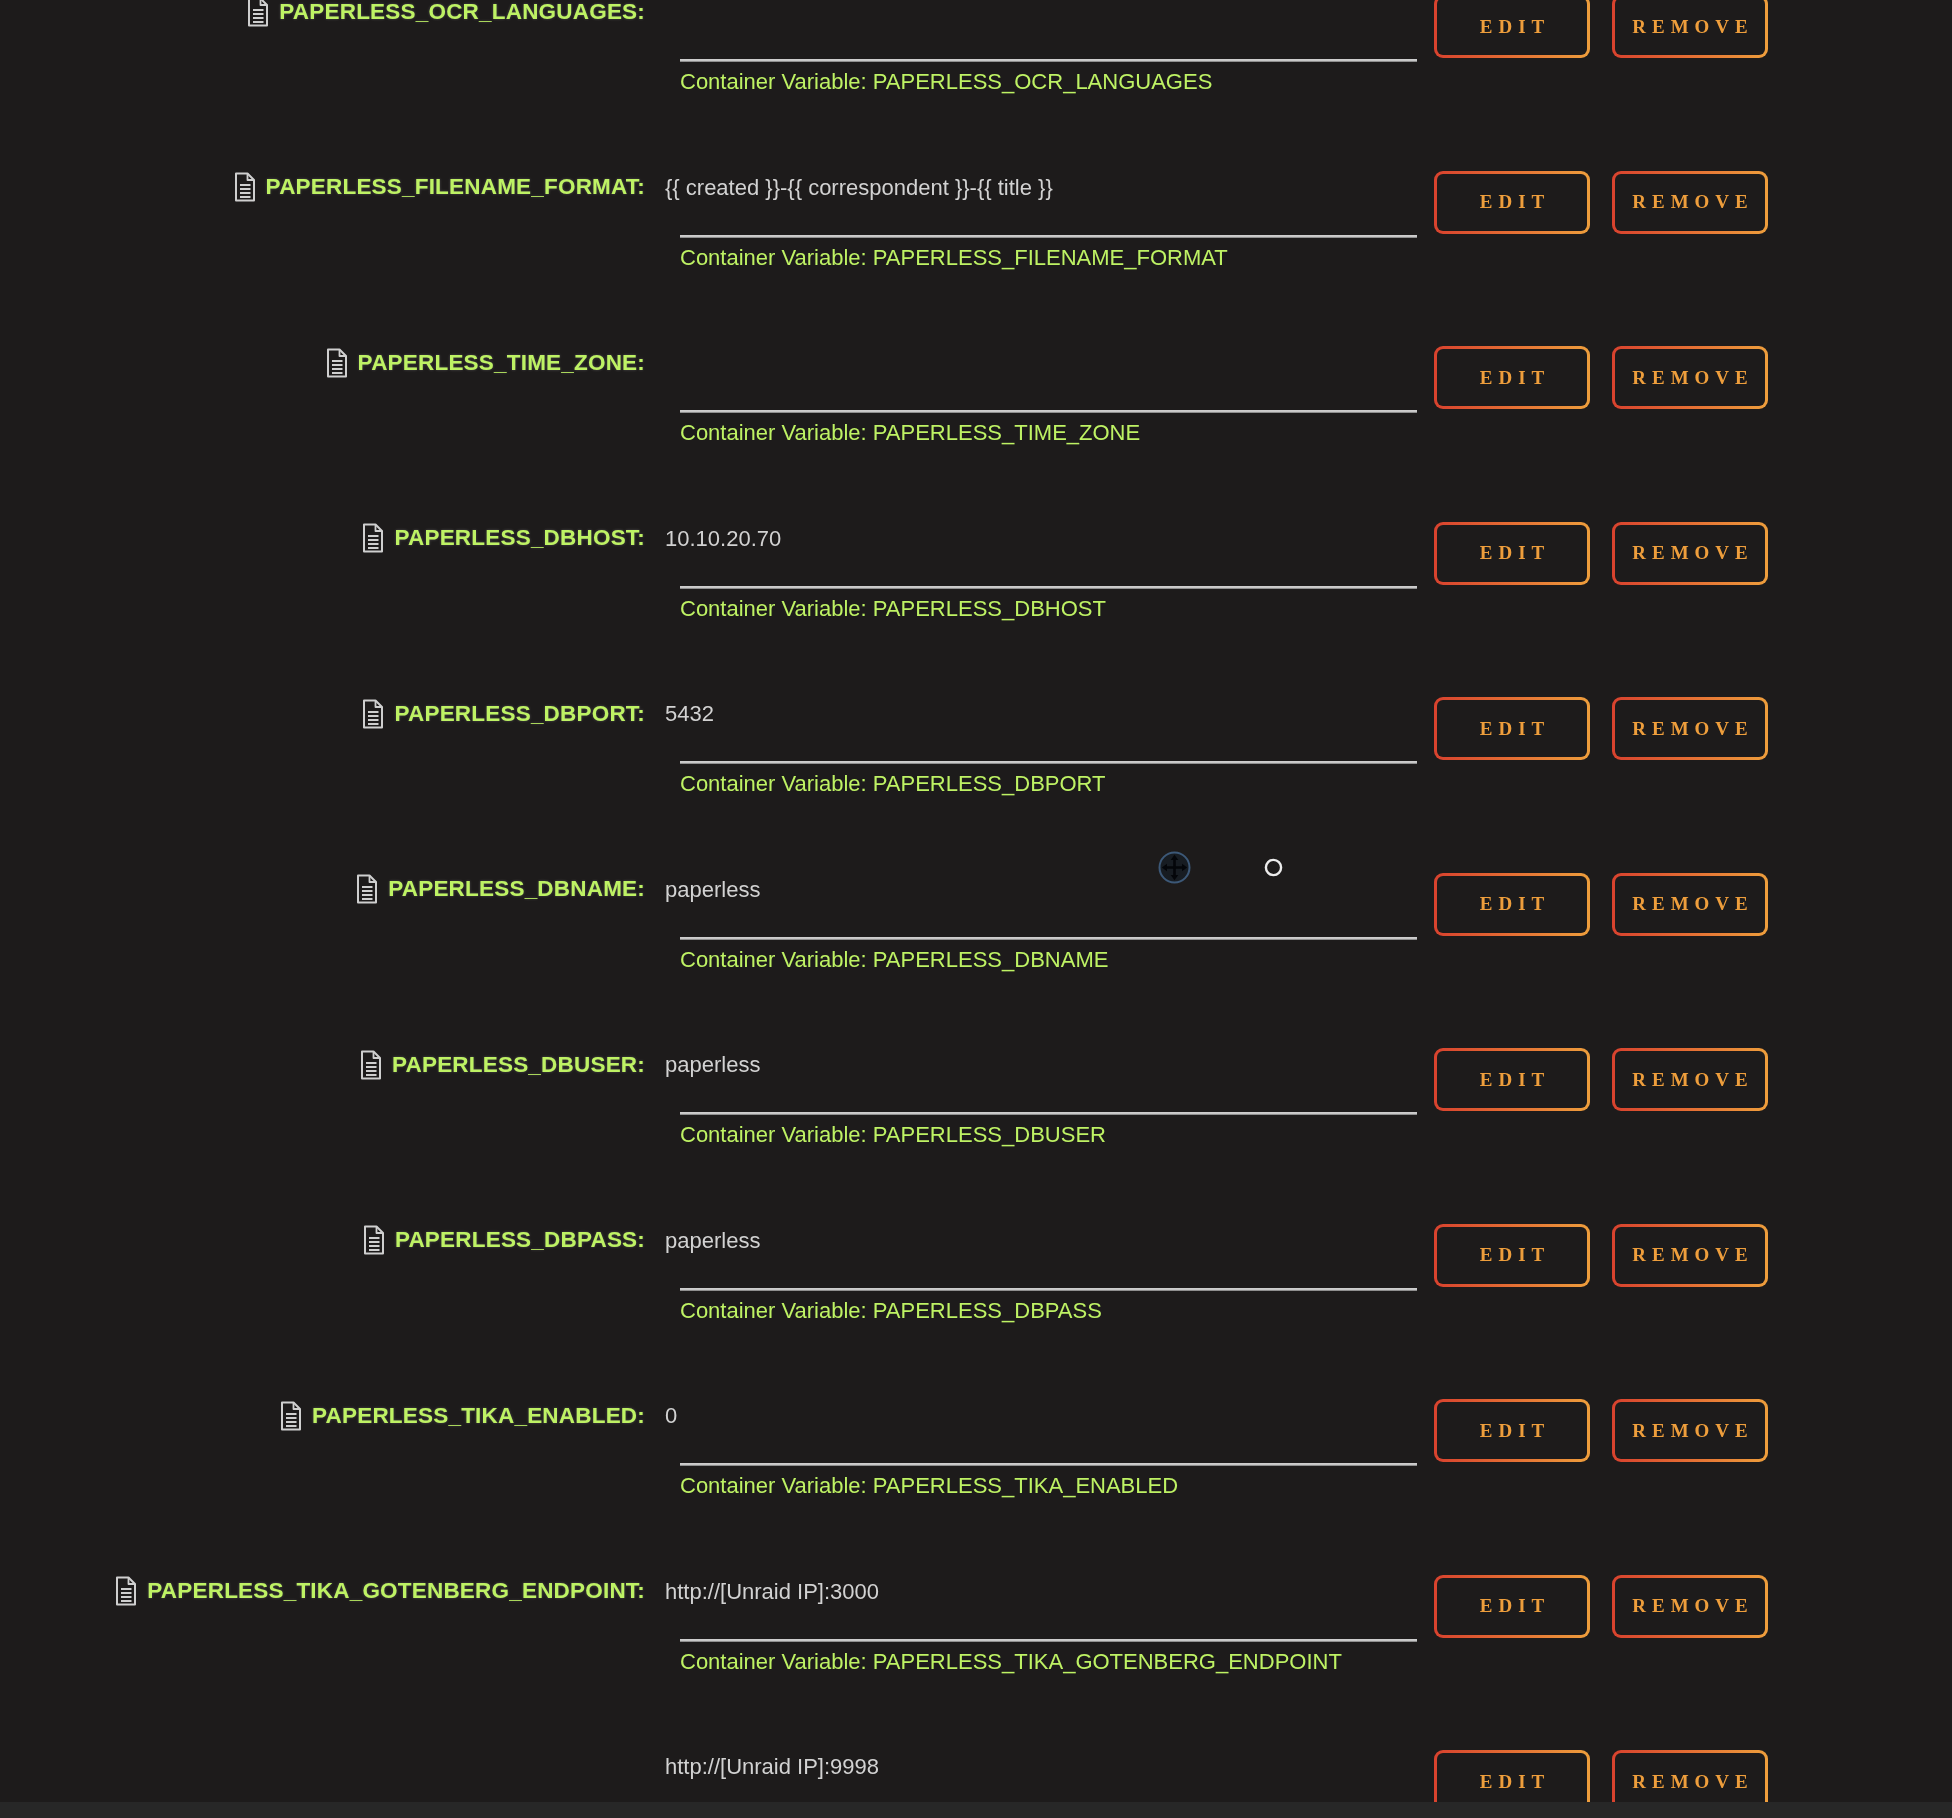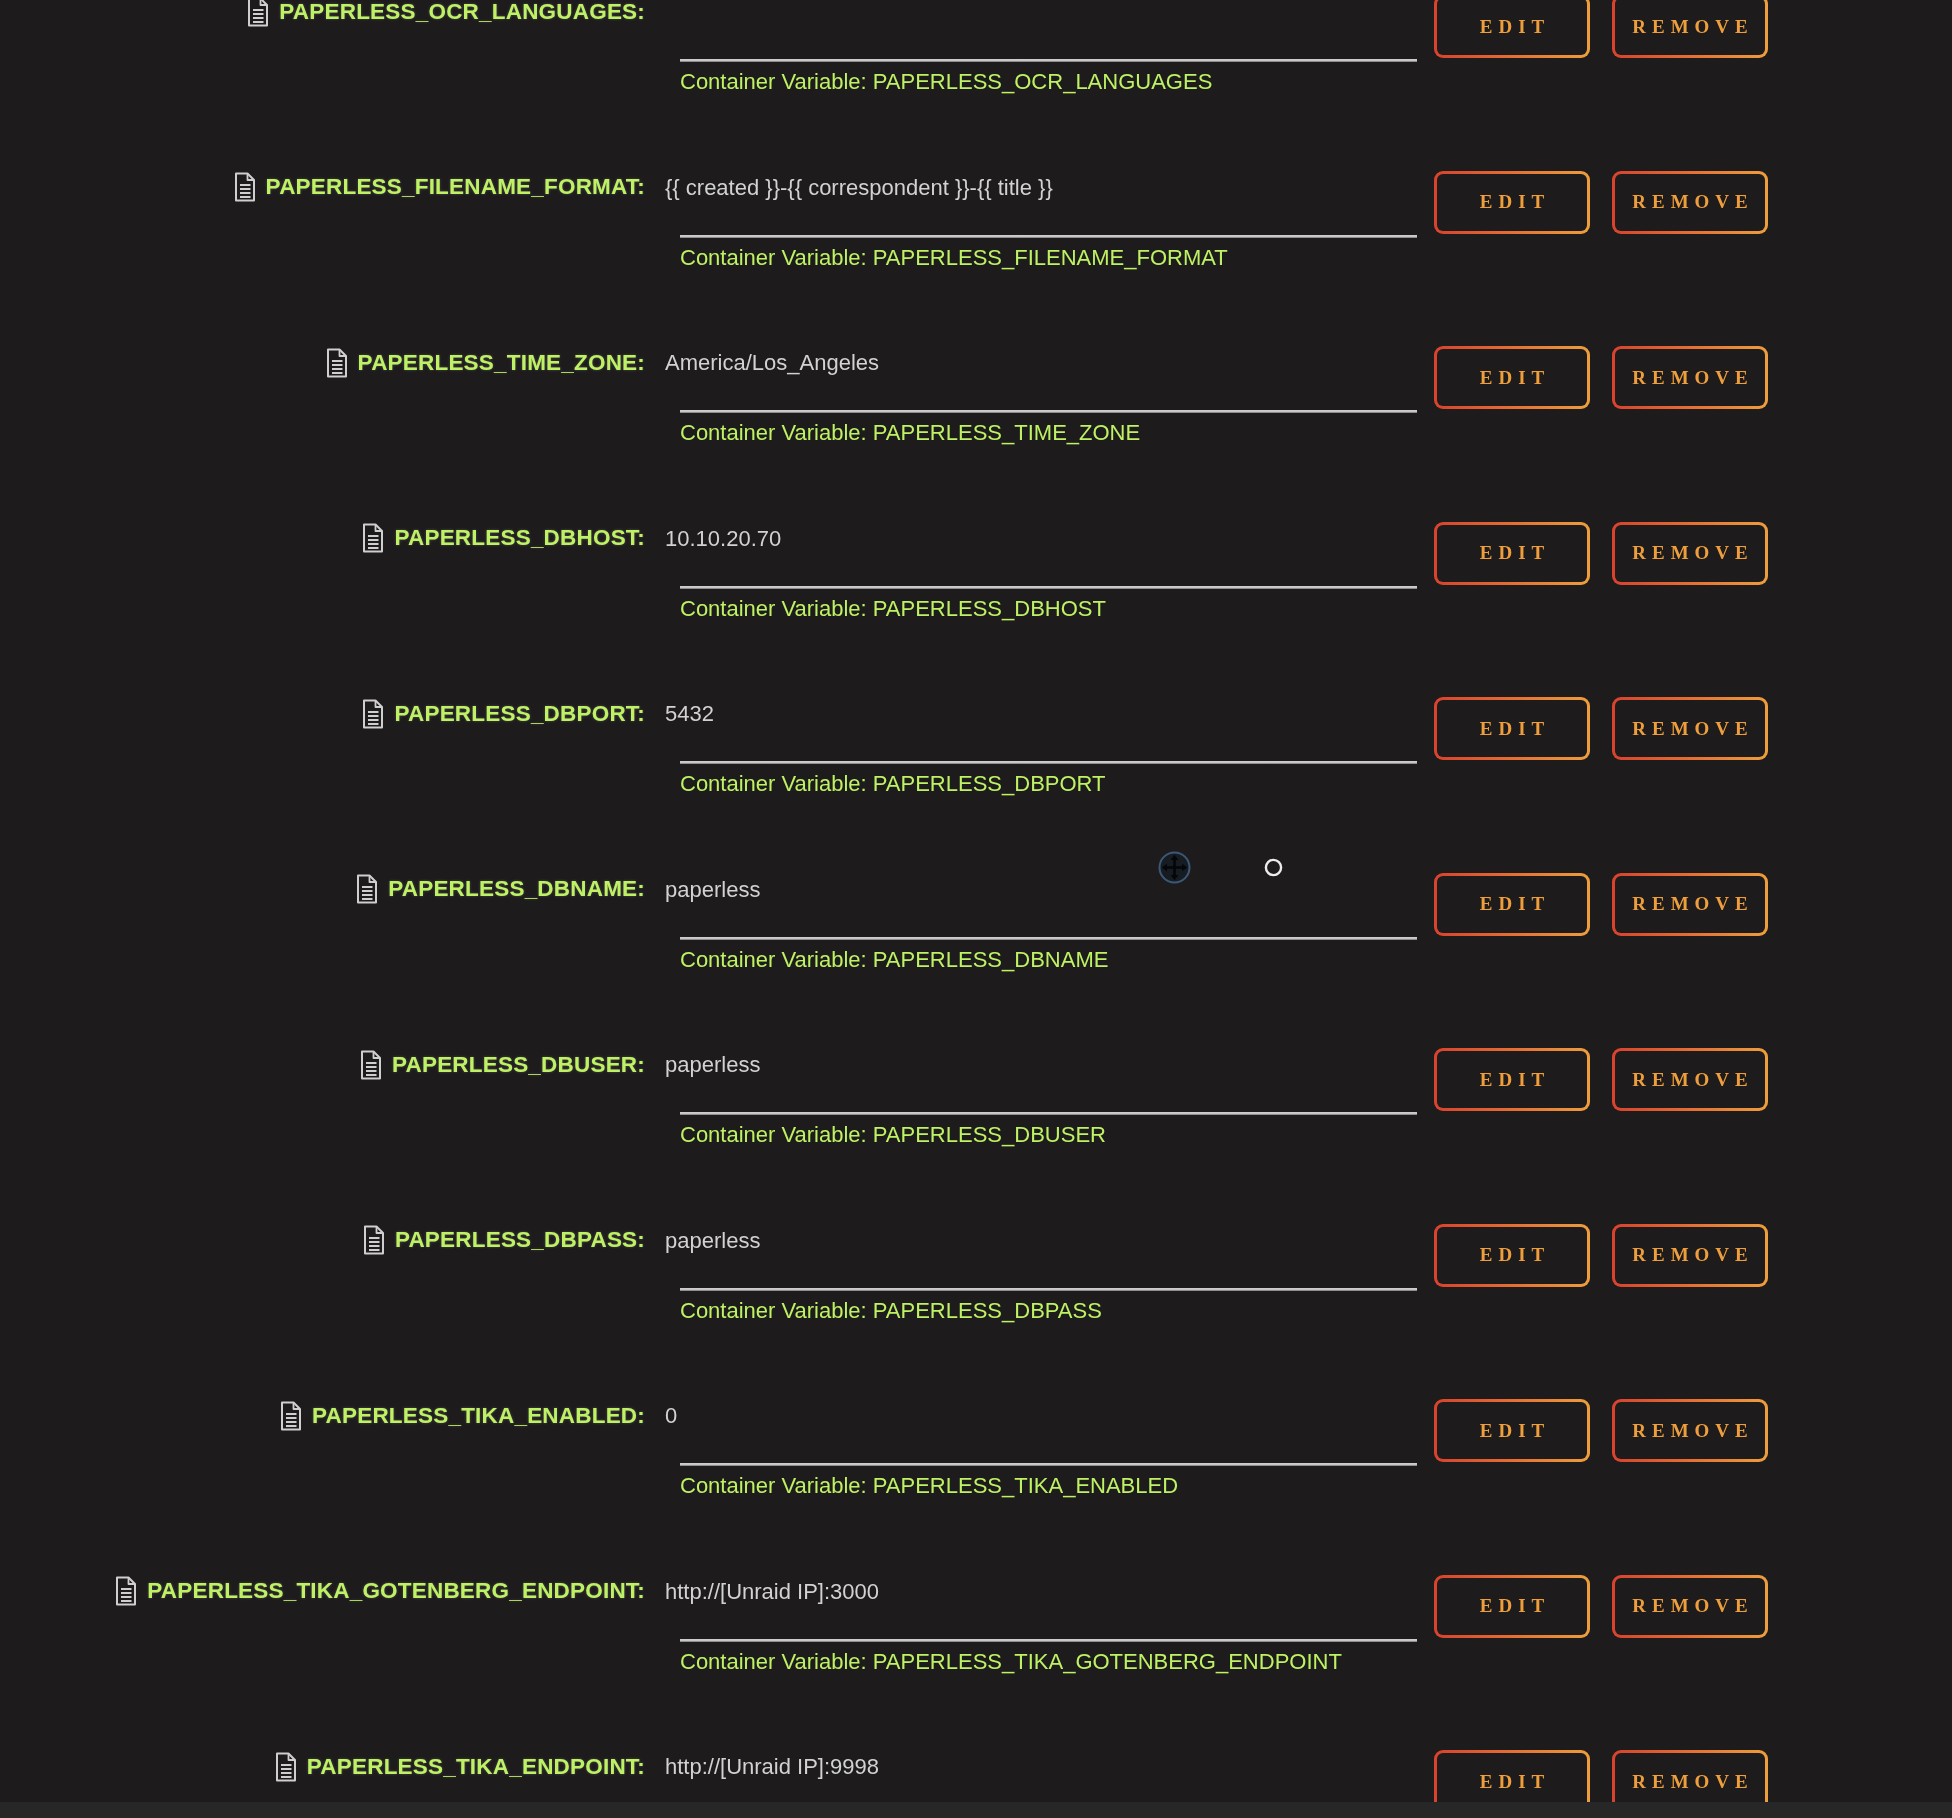--- a/index.html
+++ b/index.html
@@ -182,23 +182,20 @@
       <div class="label-cell">
         <span class="doc-icon">
           <svg viewBox="0 0 24 30" fill="none" xmlns="http://www.w3.org/2000/svg">
             <path d="M3 1.5 H14.5 L21 8 V28.5 H3 Z" stroke="#cfcfcf" stroke-width="2" fill="none" stroke-linejoin="round"></path>
             <path d="M14.5 1.5 V8 H21" stroke="#cfcfcf" stroke-width="1.8" fill="none" stroke-linejoin="round"></path>
             <path d="M7 13 H17.5 M7 17 H17.5 M7 21 H17.5 M7 25 H17.5" stroke="#cfcfcf" stroke-width="1.8"></path>
           </svg>
         </span>
         <span class="var-label">PAPERLESS_TIME_ZONE:</span>
       </div>
-      <div class="value-cell">
-        <span class="var-value">America/Los_Angeles</span>
-      </div>
       <div class="underline"></div>
       <div class="btn btn-edit">
         <div class="btn-inner">
           <span class="btn-text">EDIT</span>
         </div>
       </div>
       <div class="btn btn-remove">
         <div class="btn-inner">
           <span class="btn-text">REMOVE</span>
         </div>
@@ -404,30 +401,20 @@
       <div class="btn btn-remove">
         <div class="btn-inner">
           <span class="btn-text">REMOVE</span>
         </div>
       </div>
     </div>
     <div class="cv-text">Container Variable: PAPERLESS_TIKA_GOTENBERG_ENDPOINT</div>
   </div>
     <div class="row">
     <div class="row-main">
-      <div class="label-cell">
-        <span class="doc-icon">
-          <svg viewBox="0 0 24 30" fill="none" xmlns="http://www.w3.org/2000/svg">
-            <path d="M3 1.5 H14.5 L21 8 V28.5 H3 Z" stroke="#cfcfcf" stroke-width="2" fill="none" stroke-linejoin="round"></path>
-            <path d="M14.5 1.5 V8 H21" stroke="#cfcfcf" stroke-width="1.8" fill="none" stroke-linejoin="round"></path>
-            <path d="M7 13 H17.5 M7 17 H17.5 M7 21 H17.5 M7 25 H17.5" stroke="#cfcfcf" stroke-width="1.8"></path>
-          </svg>
-        </span>
-        <span class="var-label">PAPERLESS_TIKA_ENDPOINT:</span>
-      </div>
       <div class="value-cell">
         <span class="var-value">http://[Unraid IP]:9998</span>
       </div>
       <div class="underline"></div>
       <div class="btn btn-edit">
         <div class="btn-inner">
           <span class="btn-text">EDIT</span>
         </div>
       </div>
       <div class="btn btn-remove">

